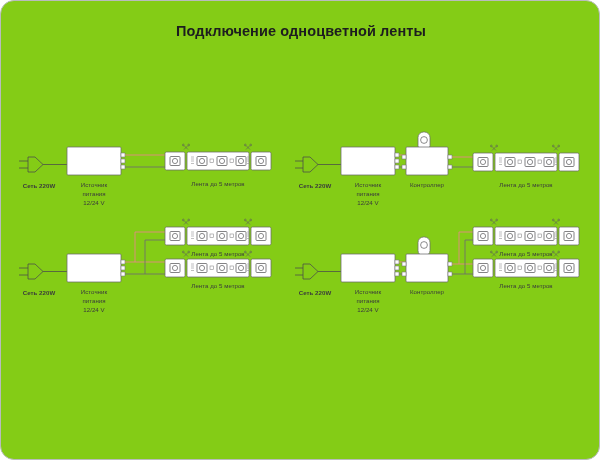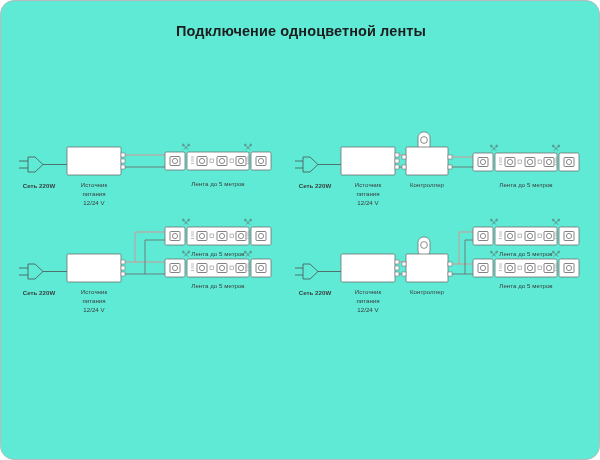--- a/index.html
+++ b/index.html
@@ -1,19 +1,19 @@
 <!DOCTYPE html>
 <html><head>
 <meta charset="utf-8">
 <style>
   html,body{margin:0;padding:0;background:#ffffff;}
   body{width:600px;height:460px;overflow:hidden;
        font-family:"Liberation Sans","DejaVu Sans",sans-serif;}
   .canvas{position:relative;width:600px;height:460px;box-sizing:border-box;
-          background:#5eead4;border:1px solid #b9bbbe;border-radius:14px;}
+          background:#84cc16;border:1px solid #b9bbbe;border-radius:14px;}
   .title{position:absolute;left:0;top:22px;width:600px;text-align:center;
          font-size:14.5px;font-weight:bold;color:#1d1d1f;letter-spacing:.1px;}
   .diagram{position:absolute;}
   .lbl{position:absolute;font-size:6.1px;color:#3a3a3c;white-space:nowrap;
        text-align:center;line-height:1.5;letter-spacing:.05px;}
   .lbl.b{font-weight:bold;}
   svg{position:absolute;left:0;top:0;overflow:visible;}
   .stroke{fill:none;stroke:#4a4a4c;stroke-width:.75;}
   .box{fill:#ffffff;stroke:#6a6a6c;stroke-width:.75;}
   .wire-p{fill:none;stroke:#e8868b;stroke-width:.85;}

